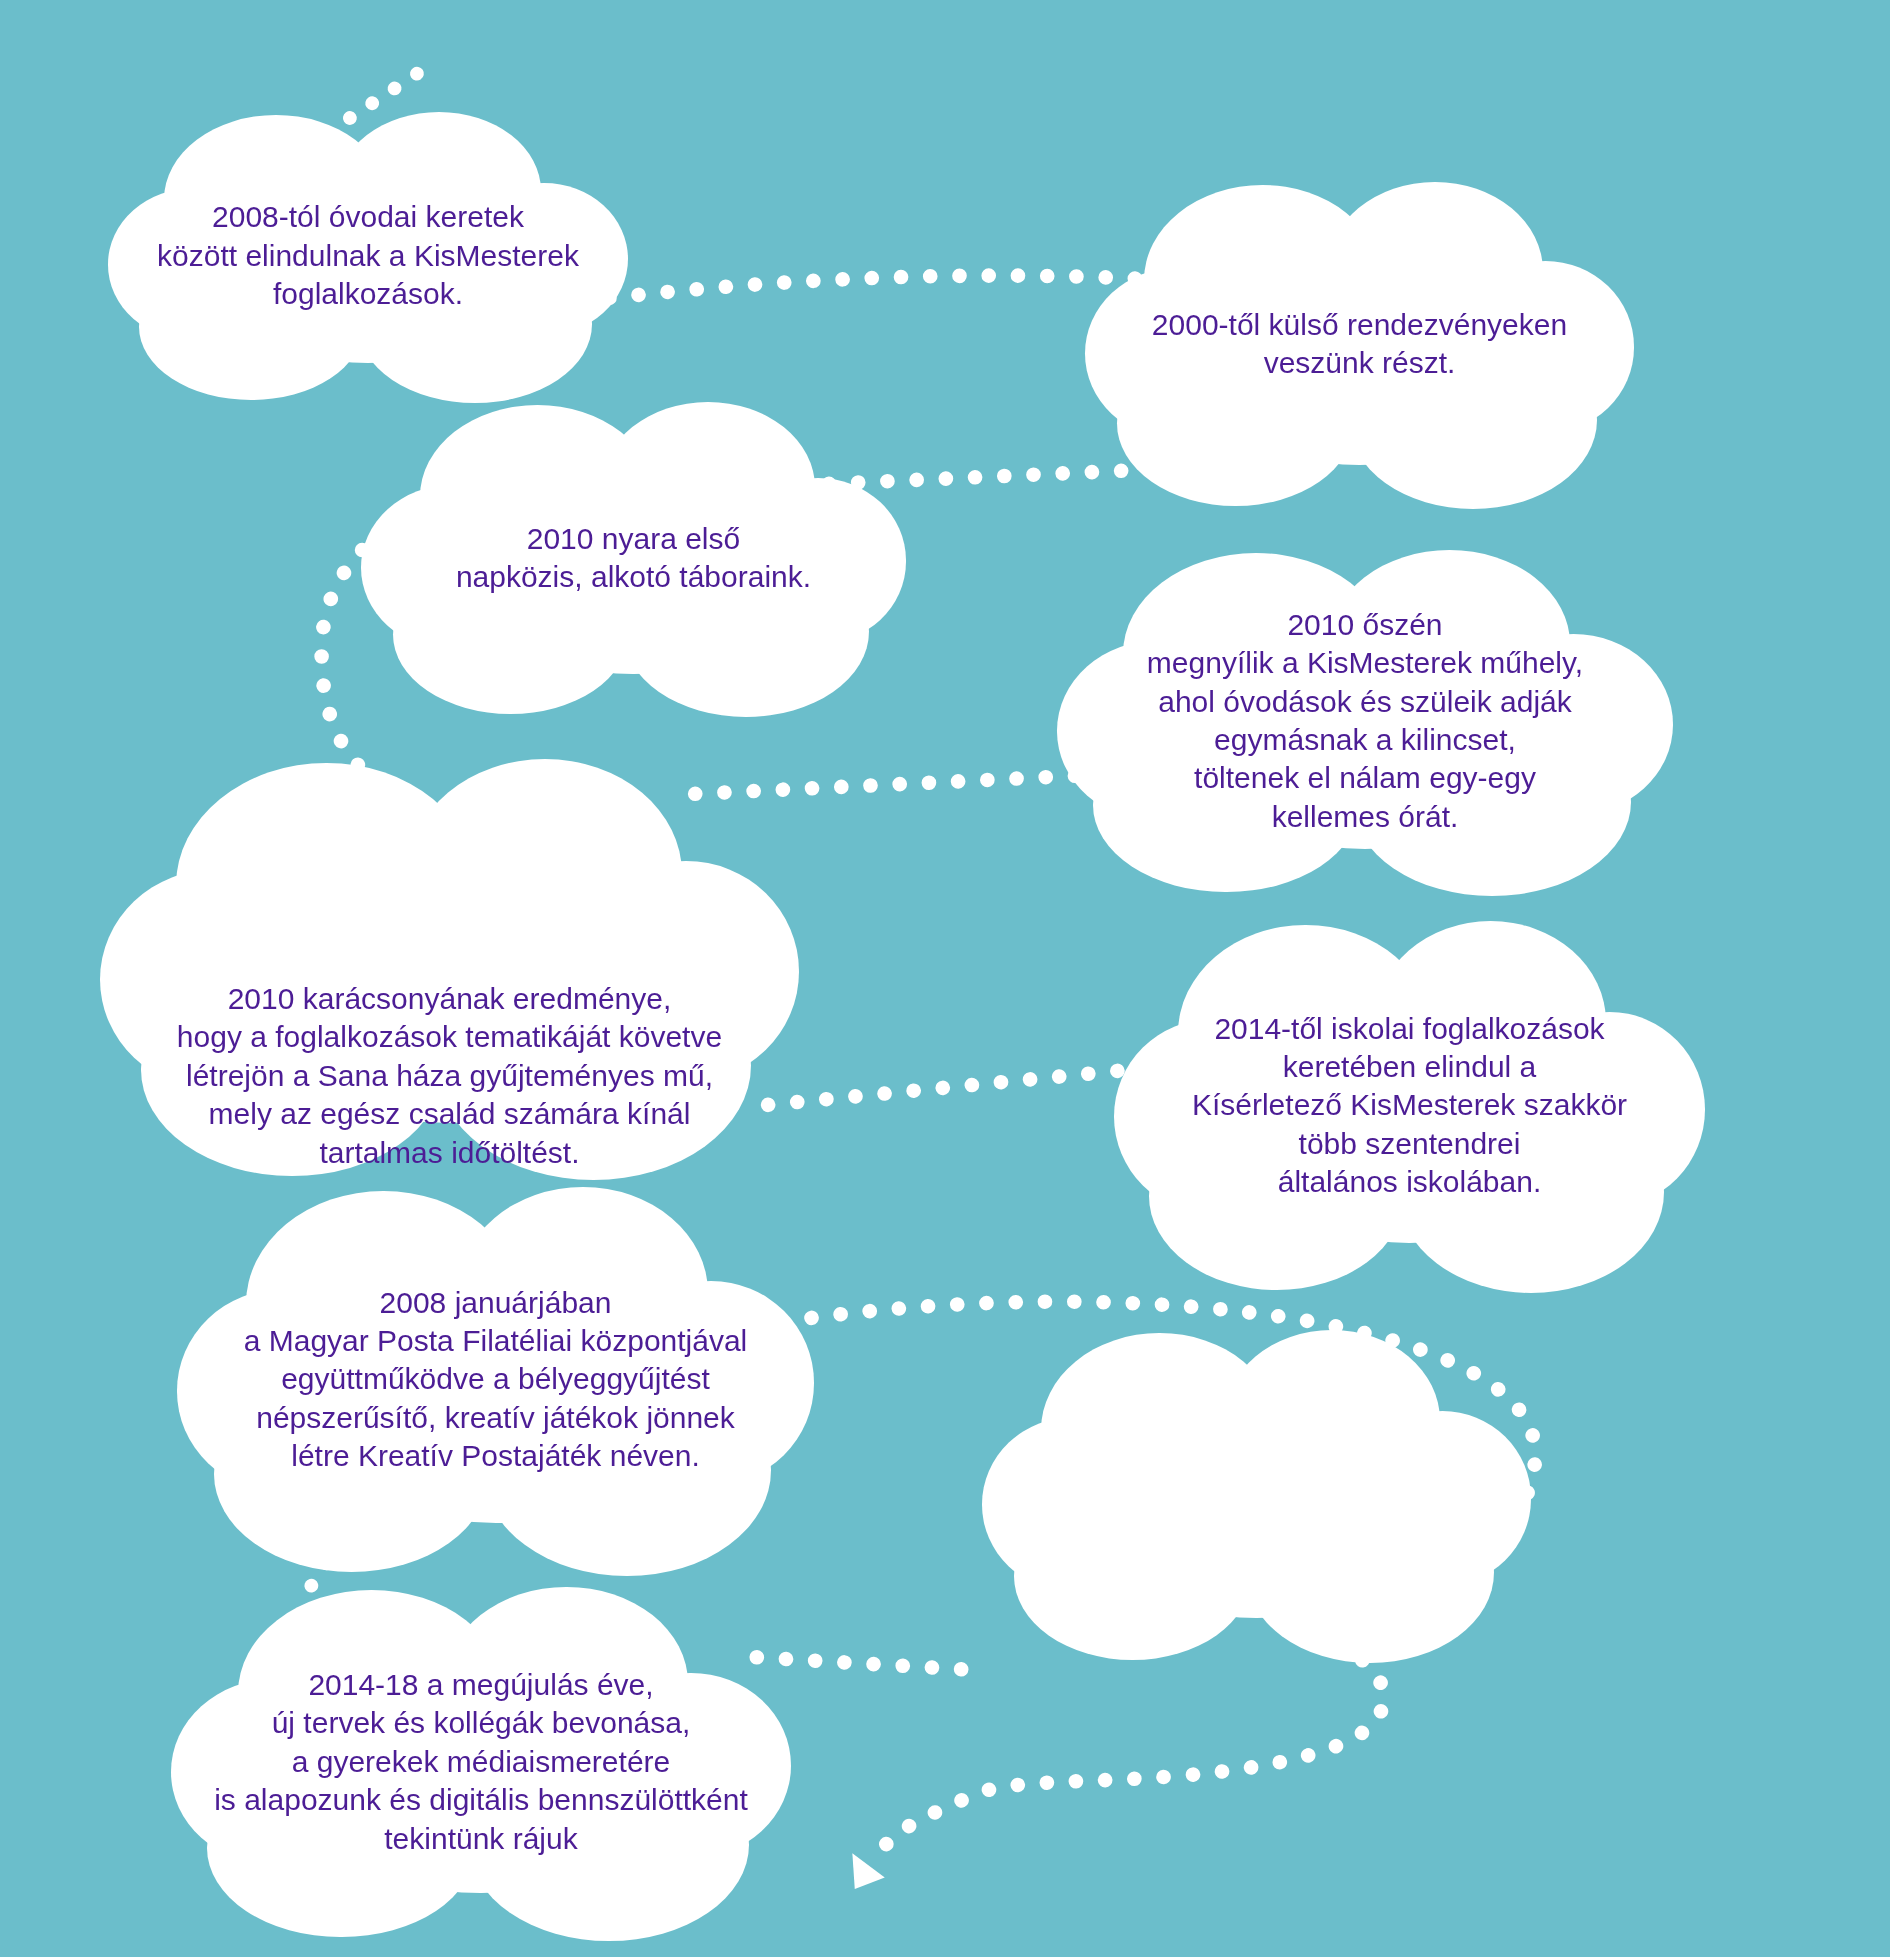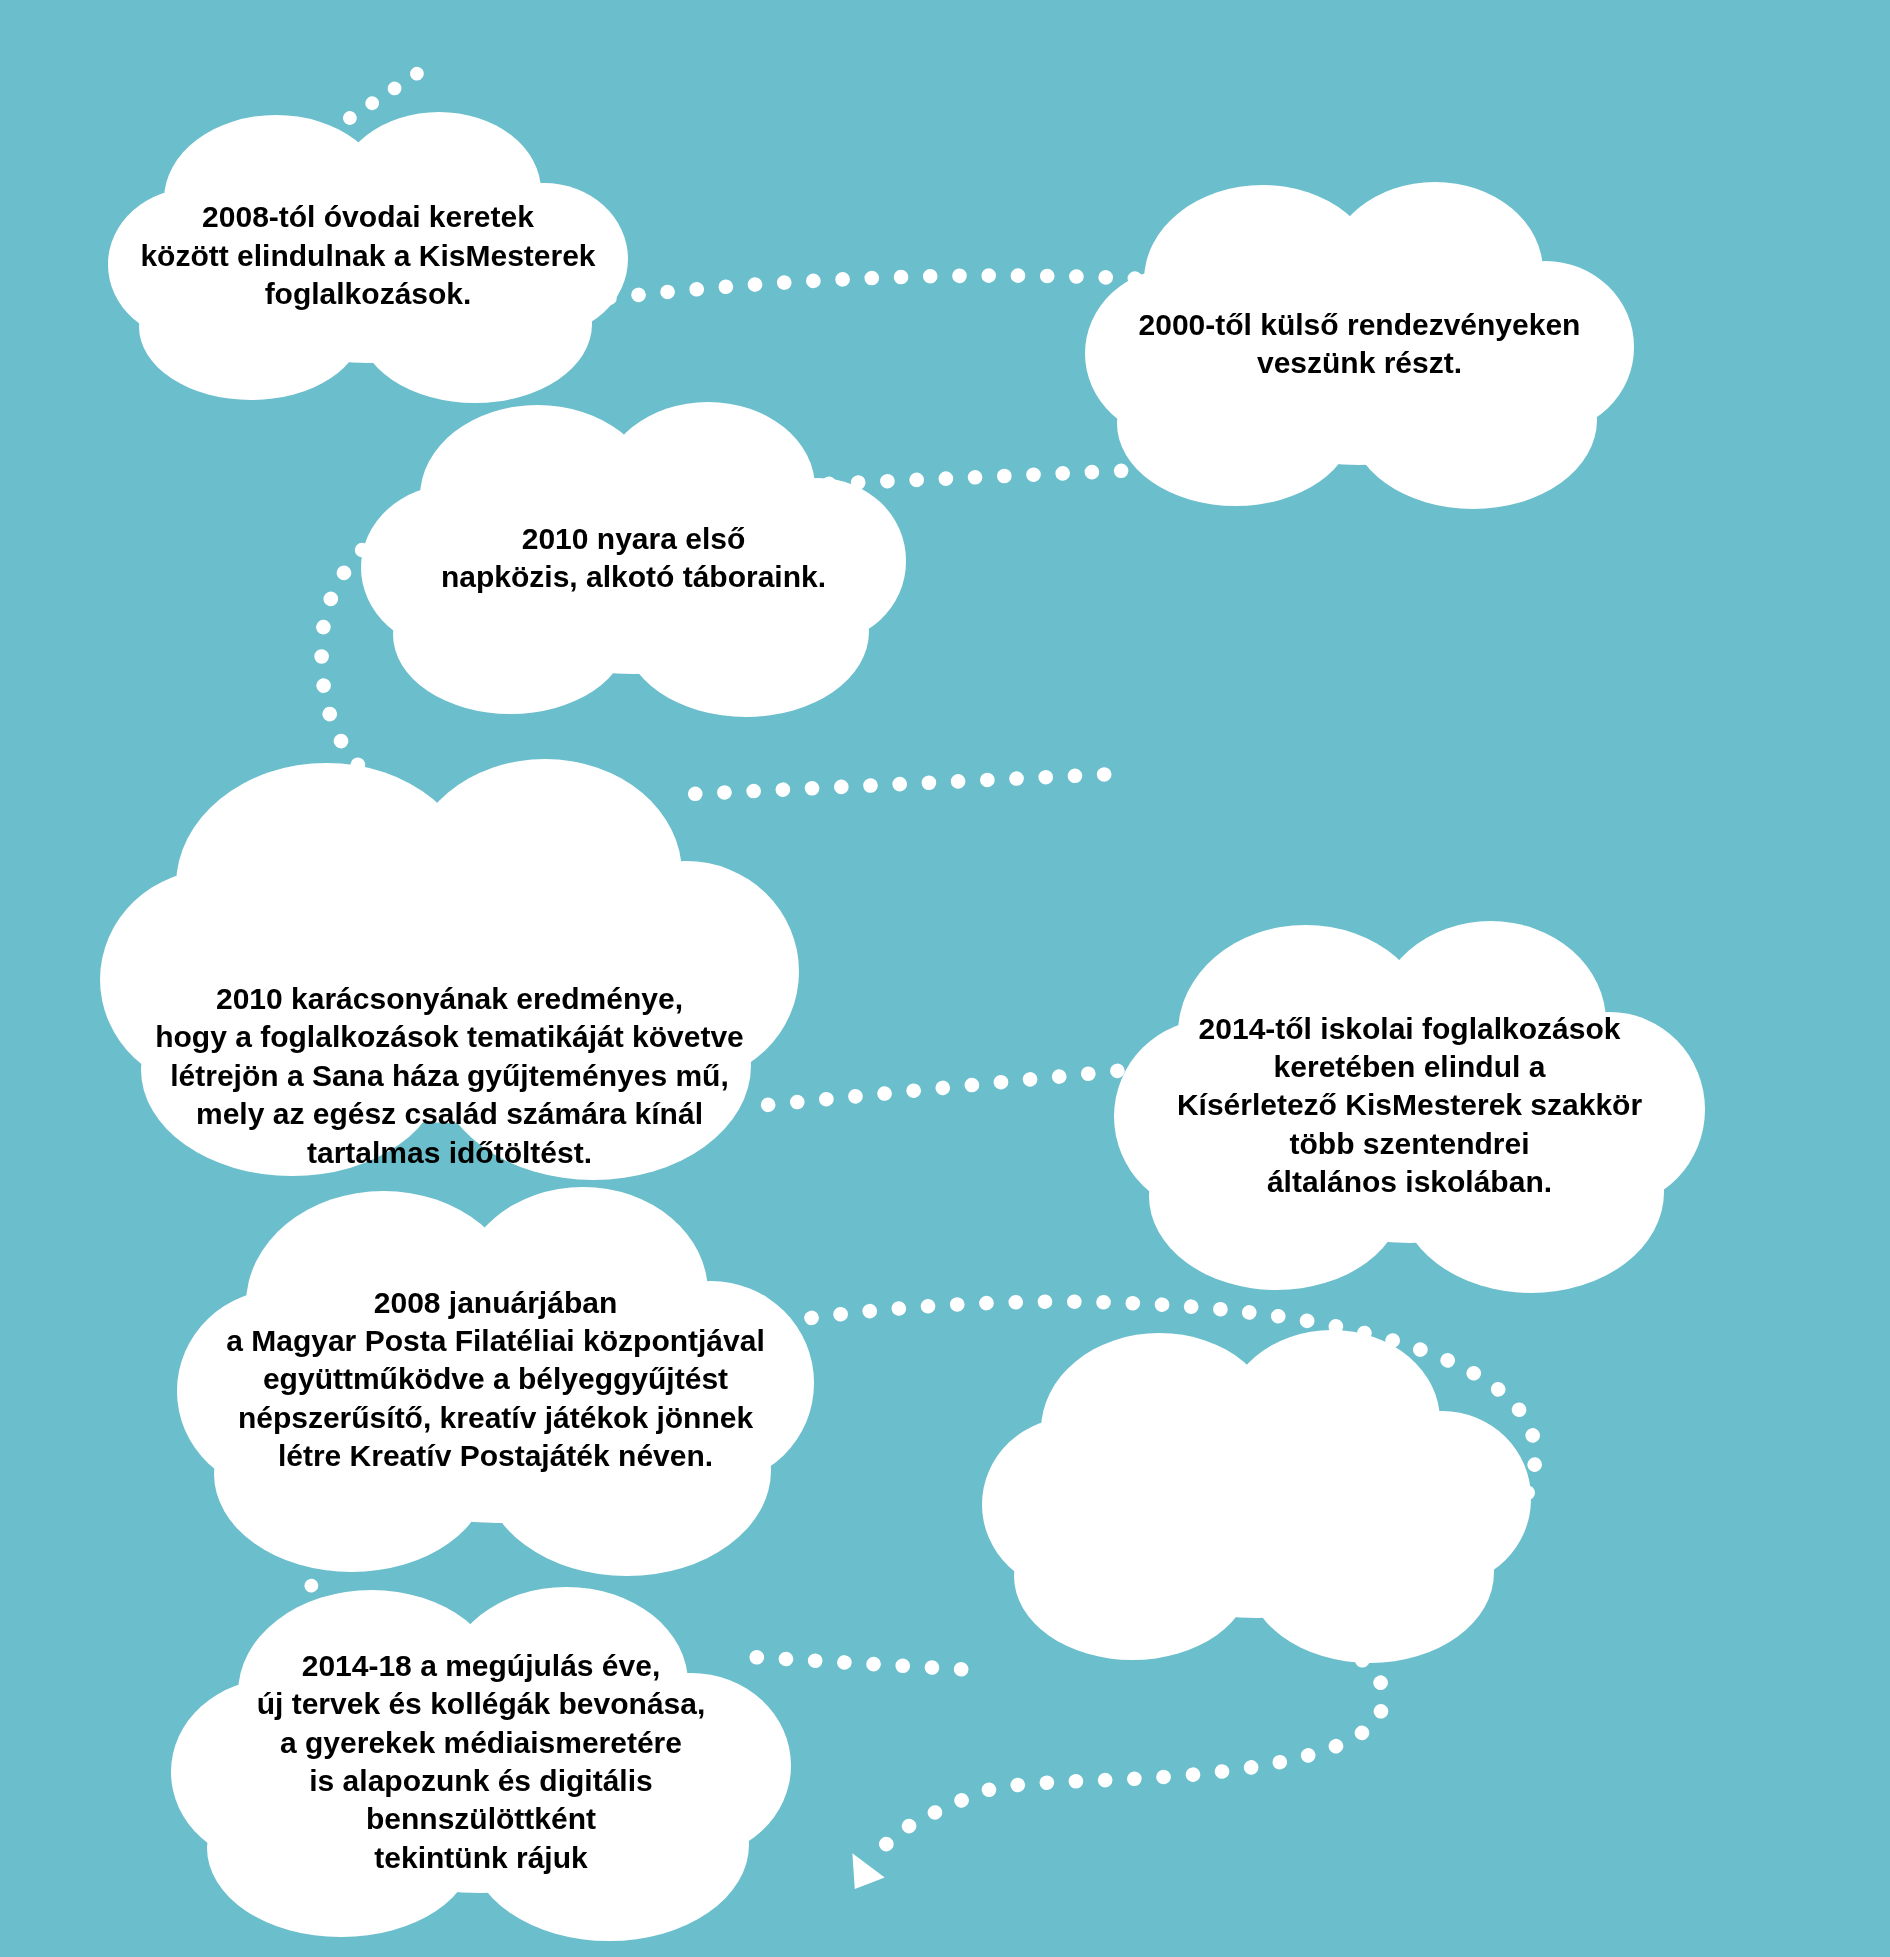--- a/index.html
+++ b/index.html
@@ -41,25 +41,24 @@
   .p3 { left: 44%;  top: -1%;    width: 40%; height: 56%; }
   .p4 { right: -1%; top: 24%;    width: 33%; height: 54%; }
   .p5 { left: 5%;   bottom: -1%; width: 44%; height: 52%; }
   .p6 { right: 6%;  bottom: -2%; width: 46%; height: 56%; }
   .p7 { left: 18%;  top: 12%;    width: 64%; height: 76%; }
   .cloud-text {
     position: relative;
     z-index: 3;
     width: 94%;
     text-align: center;
-    color: #000000;
+    color: #4c1d95;
     font-size: 30px;
     line-height: 1.28;
     white-space: pre-line;
-    font-weight: bold;
   }
   #arrowhead {
     fill: #FFFFFF;
   }
 </style>
 </head>
 <body>
 
 <div id="canvas">
 
@@ -107,20 +106,35 @@
       <i class="p p2"></i>
       <i class="p p3"></i>
       <i class="p p4"></i>
     <i class="p p5"></i>
       <i class="p p6"></i>
       <i class="p p7"></i>
     <div class="cloud-text">2010 nyara első
 napközis, alkotó táboraink.</div>
   </div>
 
+  <div class="cloud" style="left:1063px; top:553px; width:604px; height:336px;">
+    <i class="p p1"></i>
+      <i class="p p2"></i>
+      <i class="p p3"></i>
+      <i class="p p4"></i>
+    <i class="p p5"></i>
+      <i class="p p6"></i>
+      <i class="p p7"></i>
+    <div class="cloud-text">2010 őszén
+megnyílik a KisMesterek műhely,
+ahol óvodások és szüleik adják
+egymásnak a kilincset,
+töltenek el nálam egy-egy
+kellemes órát.</div>
+  </div>
 
   <div class="cloud" style="left:107px; top:763px; width:685px; height:409px;align-items:flex-end;">
     <i class="p p1"></i>
       <i class="p p2"></i>
       <i class="p p3"></i>
       <i class="p p4"></i>
     <i class="p p5"></i>
       <i class="p p6"></i>
       <i class="p p7"></i>
     <div class="cloud-text">2010 karácsonyának eredménye,

